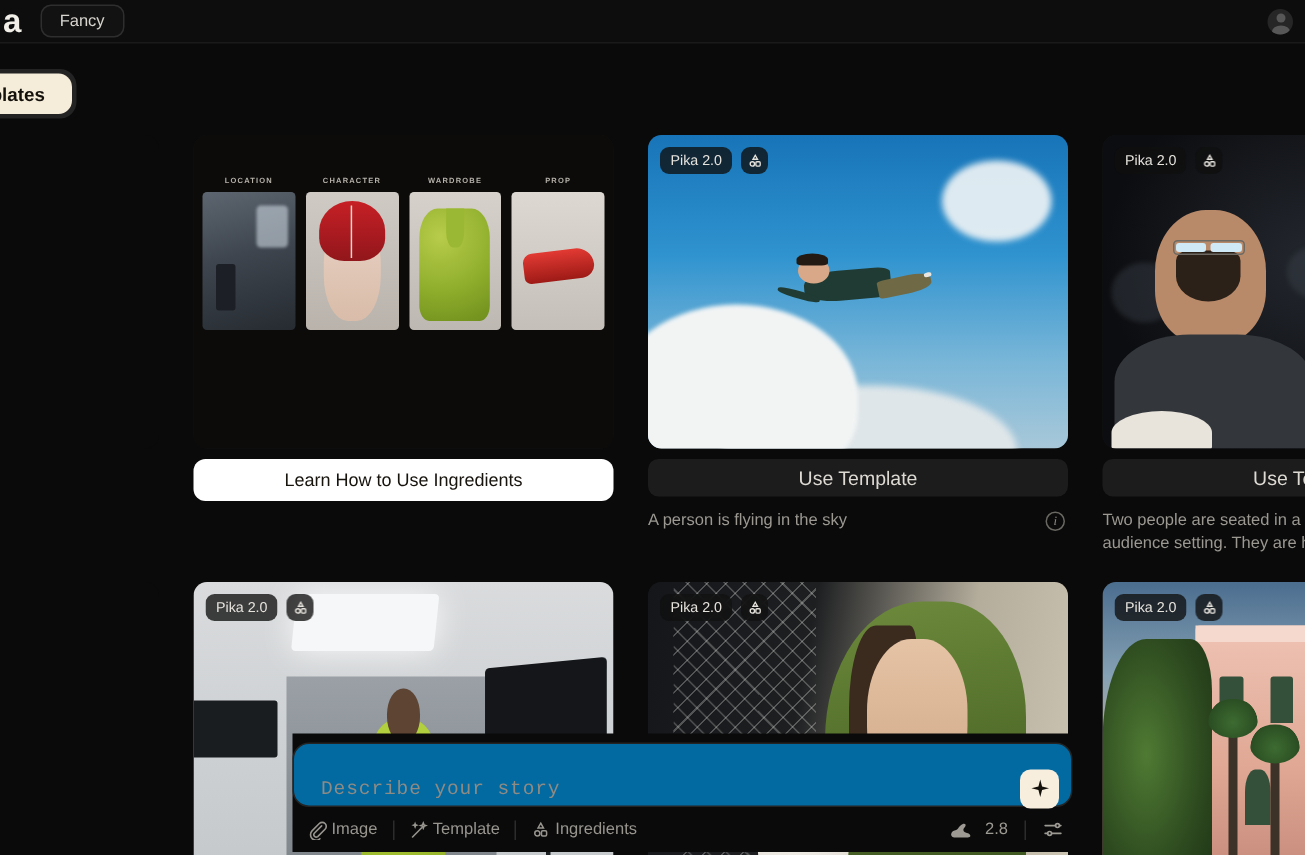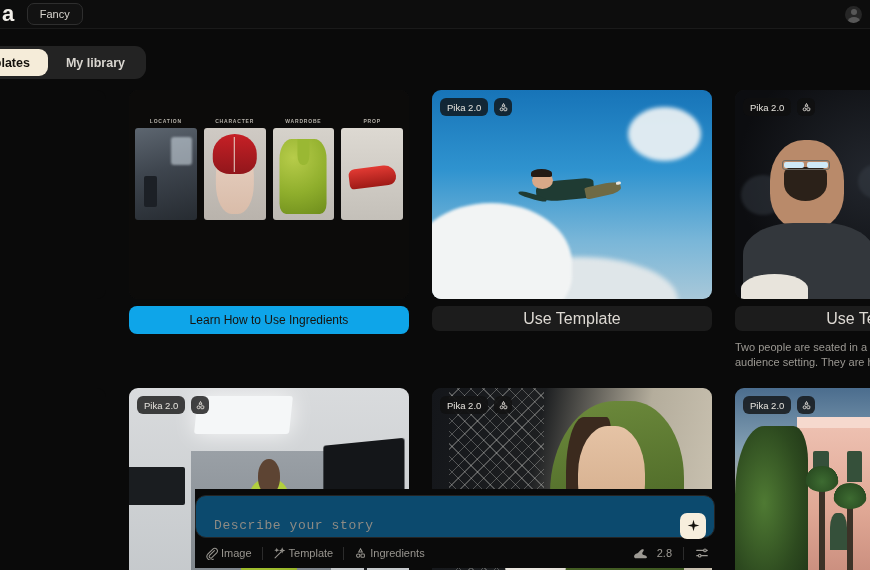--- a/index.html
+++ b/index.html
@@ -195,34 +195,34 @@
     backdrop-filter: blur(3px);
   }
 
   .use-template {
     margin-top: 7px;
     width: 280px;
     height: 25px;
     border-radius: 7px;
     background: #1c1c1c;
     color: #ddd9d3;
-    font-size: 16px;
+    font-size: 13px;
     display: flex;
     align-items: center;
     justify-content: center;
     cursor: pointer;
     border: none;
     font-family: inherit;
   }
   .cta-cream {
     margin-top: 7px;
     width: 280px;
     height: 28px;
     border-radius: 8px;
-    background: #0ea5e9;
+    background: #ffffff;
     color: #17130d;
     font-size: 12px;
     font-weight: 500;
     display: flex;
     align-items: center;
     justify-content: center;
     cursor: pointer;
     border: none;
     font-family: inherit;
   }
@@ -604,21 +604,21 @@
     bottom: 2px;
     width: 520px;
     background:#0a0a0a;
     padding-top: 6px;
     z-index: 40;
   }
   .promptbox {
     width: 520px;
     height: 43px;
     border-radius: 11px;
-    background:#0c4a6e;
+    background:#0369a1;
     border:1px solid #242424;
     display:flex;
     align-items:center;
     padding: 18px 8px 0 18px;
   }
   .prompt-input {
     flex:1;
     background:transparent;
     border:none;
     outline:none;
@@ -681,21 +681,20 @@
     <div class="brand-logo">a</div>
     <div class="fancy-pill">Fancy</div>
 
     <div class="topbar-right">
       <div class="avatar"></div>
     </div>
   </div>
 
   <div class="tabrow">
     <div class="tab active">Templates</div>
-    <div class="tab">My library</div>
   </div>
 
   <div class="grid">
 
     <div class="card">
       <div class="media" style="background:#0a0a0a"></div>
     </div>
 
     <div class="card">
       <div class="media">
@@ -750,20 +749,24 @@
           <div class="badge-icon">
             <svg width="11" height="11" viewBox="0 0 16 16" fill="none" stroke="#e6e3dd" stroke-width="1.3">
               <path d="M8 2.2 L10.2 6.1 H5.8 Z"></path>
                 <circle cx="5.2" cy="10.6" r="2.1"></circle>
                 <rect x="8.6" y="8.5" width="4.2" height="4.2" rx="1"></rect>
             </svg>
           </div>
         </div>
       </div>
       <button class="use-template">Use Template</button>
+      <div class="caption">
+        <div class="caption-text">A person is flying in the sky</div>
+        <div class="info-icon">i</div>
+      </div>
     </div>
 
     <div class="card">
       <div class="media">
         <div class="theater">
           <div class="t-crowd">
             <div class="t-blob" style="left:2%;top:30%;width:16%;height:46%"></div>
             <div class="t-blob" style="left:44%;top:18%;width:14%;height:40%"></div>
 
           </div>

